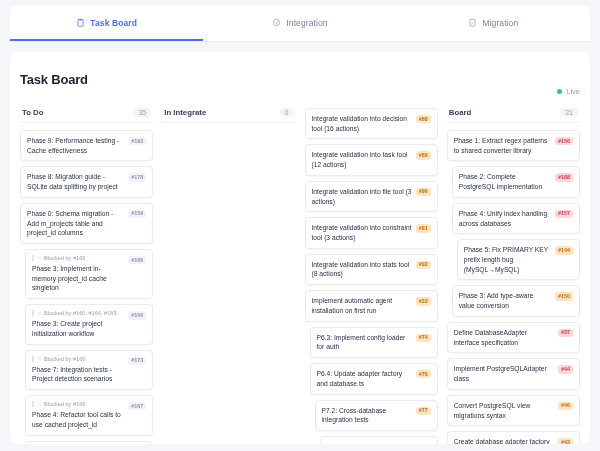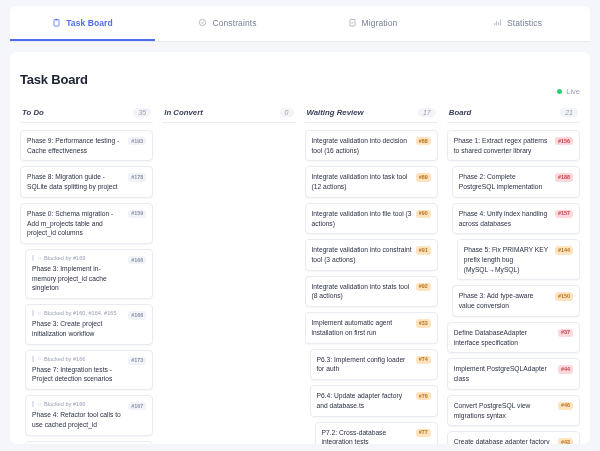--- a/index.html
+++ b/index.html
@@ -64,21 +64,20 @@
   .live-dot { width: 5px; height: 5px; border-radius: 50%; background: #2ecc71; }
 
   
   .columns { display: flex; gap: 9px; align-items: flex-start; }
   .col { flex: 1; min-width: 0; }
   .col-head {
     display: flex; align-items: center; justify-content: space-between;
     padding: 0 2px 5px 2px;
     border-bottom: 1px solid #eceef4;
     margin-bottom: 7px;
-    font-style: italic;
   }
   .col-title { font-size: 7.8px; font-weight: bold; color: #39405a; }
   .col-count {
     font-size: 7px; color: #9aa1b2; background: #f2f4f8;
     border-radius: 7px; padding: 1px 5px; min-width: 14px; text-align: center;
   }
   .col-body { display: flex; flex-direction: column; gap: 5px; }
 
   
   .card {
@@ -134,39 +133,31 @@
     </span>
     <span>Task Board</span>
   </div>
   <div class="tab">
     <span>
       <svg width="9" height="9" viewBox="0 0 16 16" fill="none" stroke="#9aa1b2" stroke-width="1.3">
         <circle cx="8" cy="8" r="5.6"></circle>
         <path d="M5.6 8.2l1.7 1.7 3.2-3.4"></path>
       </svg>
     </span>
-    <span>Constraints</span>
+    <span>Integration</span>
   </div>
   <div class="tab">
     <span>
       <svg width="9" height="9" viewBox="0 0 16 16" fill="none" stroke="#9aa1b2" stroke-width="1.3">
         <rect x="3.5" y="2.5" width="9" height="12" rx="1.5"></rect>
         <path d="M5.9 8.3l1.4 1.4 2.7-2.9"></path>
       </svg>
     </span>
     <span>Migration</span>
   </div>
-  <div class="tab">
-    <span>
-      <svg width="9" height="9" viewBox="0 0 16 16" fill="none" stroke="#9aa1b2" stroke-width="1.3">
-        <path d="M3 13.2V9m3.5 4.2V5.5M10 13.2V7.6m3.5 5.6V3.2"></path>
-      </svg>
-    </span>
-    <span>Statistics</span>
-  </div>
 </div>
 
 <div class="panel">
   <div class="panel-head">
     <div class="panel-title">Task Board</div>
     <div class="live">
       <span class="live-dot"></span>
       <span>Live</span>
     </div>
   </div>
@@ -243,30 +234,26 @@
                 <span>Blocked by #167</span>
               </div>
               <div class="card-title">Phase 6: Add _reference_project parameter to cross-project tools</div>
             </div>
             <div class="badge gray">#171</div>
           </div>
         </div>
       </div>
       <div class="col">
         <div class="col-head">
-          <div class="col-title">In Convert</div>
+          <div class="col-title">In Integrate</div>
           <div class="col-count">0</div>
         </div>
         <div class="col-body"></div>
       </div>
       <div class="col">
-        <div class="col-head">
-          <div class="col-title">Waiting Review</div>
-          <div class="col-count">17</div>
-        </div>
         <div class="col-body">
           <div class="card">
             <div class="card-main">
               <div class="card-title">Integrate validation into decision tool (16 actions)</div>
             </div>
             <div class="badge orange">#88</div>
           </div>
           <div class="card">
             <div class="card-main">
               <div class="card-title">Integrate validation into task tool (12 actions)</div>

